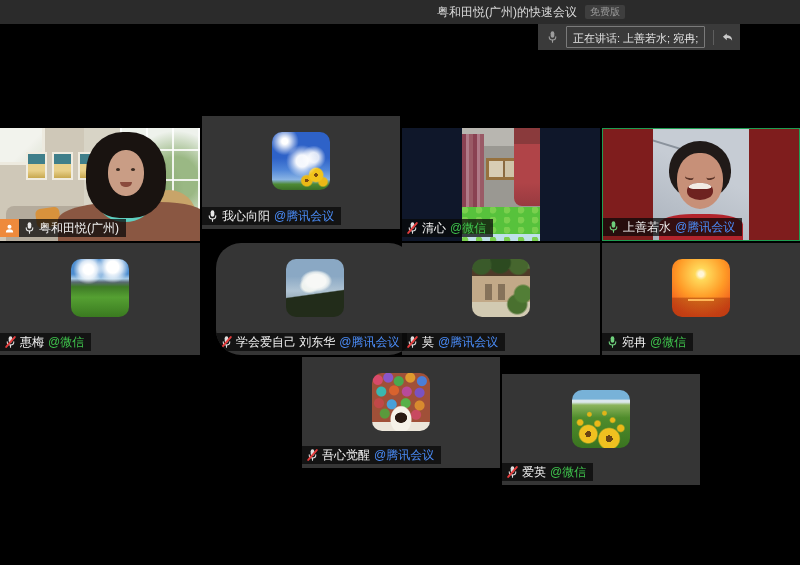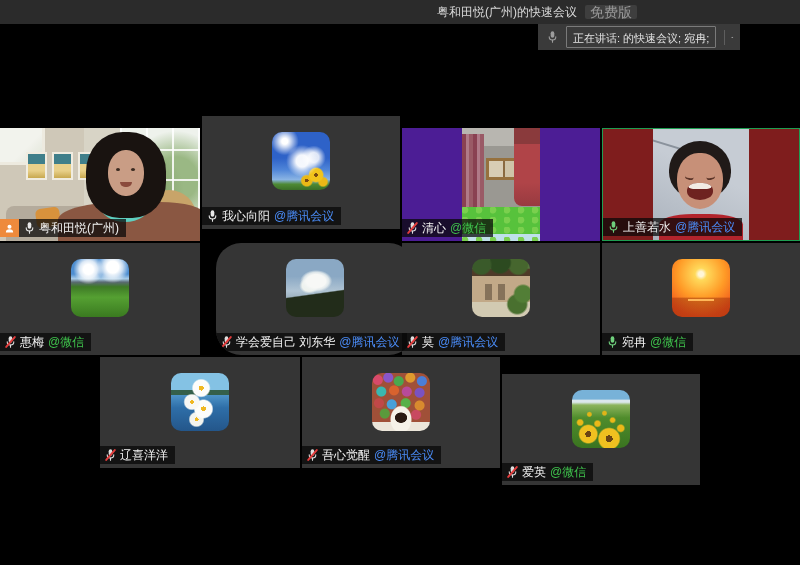--- a/index.html
+++ b/index.html
@@ -3,36 +3,36 @@
 <meta charset="utf-8">
 <style>
   html,body{margin:0;padding:0;background:#000;}
   body{font-family:"Liberation Sans","DejaVu Sans",sans-serif;}
   #app{position:relative;width:800px;height:565px;background:#000;overflow:hidden;text-decoration:underline;}
 
   
   .titlebar{position:absolute;left:0;top:0;width:800px;height:24px;background:#2b2b2b;}
   .title-group{position:absolute;left:437px;top:0;height:24px;display:flex;align-items:center;gap:8px;}
   .title-text{font-size:12px;color:#d9d9d9;white-space:nowrap;}
-  .title-badge{font-size:14px;color:#979797;background:#3e3e3e;border-radius:2px;padding:1px 5px;line-height:12px;}
+  .title-badge{font-size:10px;color:#979797;background:#3e3e3e;border-radius:2px;padding:1px 5px;line-height:12px;}
 
   
   .speakbox{position:absolute;left:538px;top:24px;width:202px;height:26px;background:#3a3a3a;
     display:flex;align-items:center;padding:0 6px 0 9px;box-sizing:border-box;}
   .speakbox .sb-mic{color:#9d9d9d;width:11px;height:14px;flex:0 0 auto;}
   .sb-textwrap{margin-left:8px;border:1px solid #7a7a7a;padding:1px 6px;border-radius:1px;}
   .sb-text{font-size:11px;color:#e3e3e3;white-space:nowrap;}
   .sb-div{width:1px;height:15px;background:#5e5e5e;margin:0 7px 0 8px;}
   .sb-reply{width:15px;height:13px;color:#c9c9c9;cursor:pointer;}
 
   
   .tile{position:absolute;background:#353535;overflow:hidden;box-sizing:border-box;}
   .t0{left:0;top:128px;width:200px;height:113px;background:#222;}
   .t1{left:202px;top:116px;width:198px;height:113px;}
-  .t2{left:402px;top:128px;width:198px;height:113px;background:#4c1d95;}
+  .t2{left:402px;top:128px;width:198px;height:113px;background:#0f172a;}
   .t3{left:602px;top:128px;width:198px;height:113px;background:#7f1d1d;border:1px solid #1e9e52;}
   .t4{left:0;top:243px;width:200px;height:112px;}
   .t5{left:216px;top:243px;width:198px;height:112px;border-radius:25px;}
   .t6{left:402px;top:243px;width:198px;height:112px;}
   .t7{left:602px;top:243px;width:198px;height:112px;}
   .t8{left:100px;top:357px;width:200px;height:111px;}
   .t9{left:302px;top:357px;width:198px;height:111px;}
   .t10{left:502px;top:374px;width:198px;height:111px;}
 
   
@@ -200,21 +200,21 @@
       <span class="title-text">粤和田悦(广州)的快速会议</span>
       <span class="title-badge">免费版</span>
     </div>
   </div>
 
   <div class="speakbox">
     <svg class="sb-mic">
         <use href="#micshape"></use>
       </svg>
     <div class="sb-textwrap">
-      <span class="sb-text">正在讲话: 的快速会议; 宛冉;</span>
+      <span class="sb-text">正在讲话: 上善若水; 宛冉;</span>
     </div>
     <div class="sb-div"></div>
     <svg class="sb-reply">
         <use href="#replyshape"></use>
       </svg>
   </div>
 
   <div class="tile t0">
     <div class="sc-living">
       <div class="lv-window"></div>
@@ -362,33 +362,20 @@
             <svg>
               <use href="#micshape"></use>
             </svg>
           </span>
         <span>宛冉</span>
           <span class="sfx-green">@微信</span>
       </span>
     </div>
   </div>
 
-  <div class="tile t8">
-    <div class="avatar av-daisy"></div>
-    <div class="plabel">
-      <span class="nm">
-        <span class="mic muted">
-            <svg>
-              <use href="#micshape"></use>
-            </svg>
-          </span>
-        <span>辽喜洋洋</span>
-      </span>
-    </div>
-  </div>
 
   <div class="tile t9">
     <div class="avatar av-mon"></div>
     <div class="plabel">
       <span class="nm">
         <span class="mic muted">
             <svg>
               <use href="#micshape"></use>
             </svg>
           </span>

